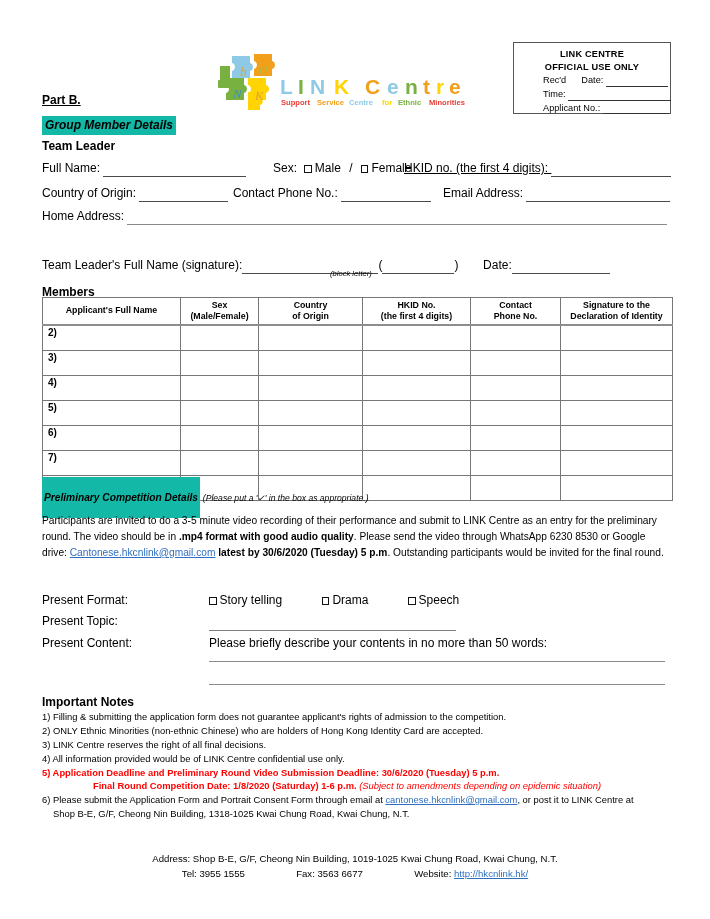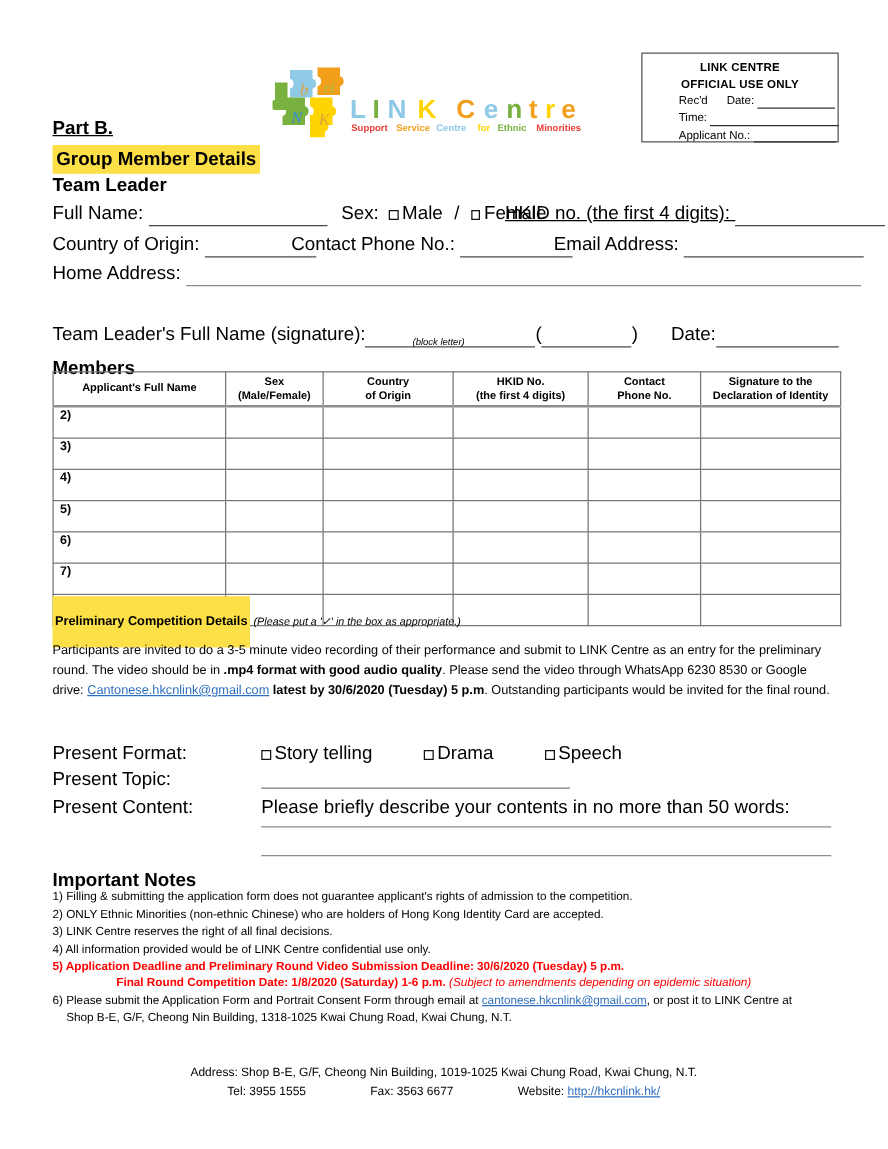--- a/index.html
+++ b/index.html
@@ -50,25 +50,25 @@
   .ob-row { white-space: nowrap; margin-top: 1px; padding-left: 20px; }
   .ob-line {
     display: inline-block;
     border-bottom: 1px solid #333;
     height: 9px;
     vertical-align: bottom;
   }
 
   
   .abs { position: absolute; }
-  .t { font-size: 15px; line-height: 1.42; white-space: nowrap; }
+  .t { font-size: 12px; line-height: 1.42; white-space: nowrap; }
   .bold { font-weight: bold; }
   .ital { font-style: italic; }
   .u-line { text-decoration: underline; }
-  .hl { background: #fde047; }
+  .hl { background: #14b8a6; font-style: italic; }
   .red { color: #ff0000; }
   .link { color: #2f6fc0; text-decoration: underline; }
 
   .rule {
     display: inline-block;
     border-bottom: 1px solid #4a4a4a;
     height: 10px;
     vertical-align: bottom;
   }
   .rule-thick {

